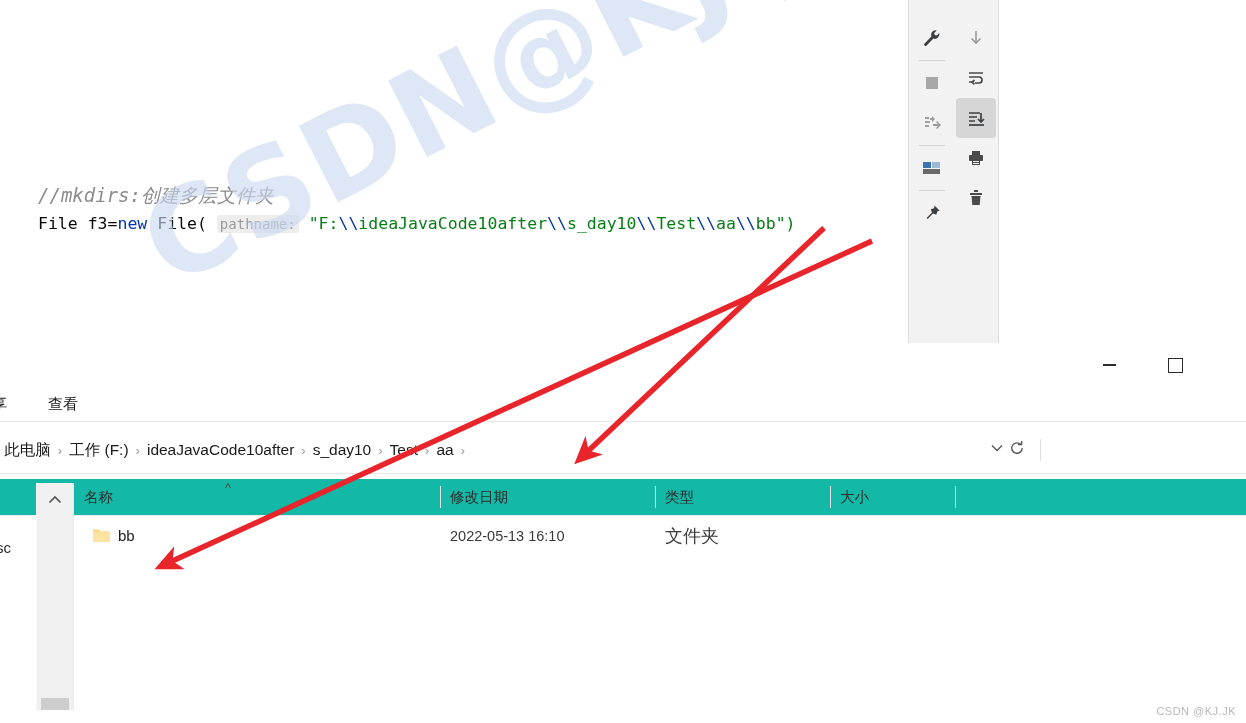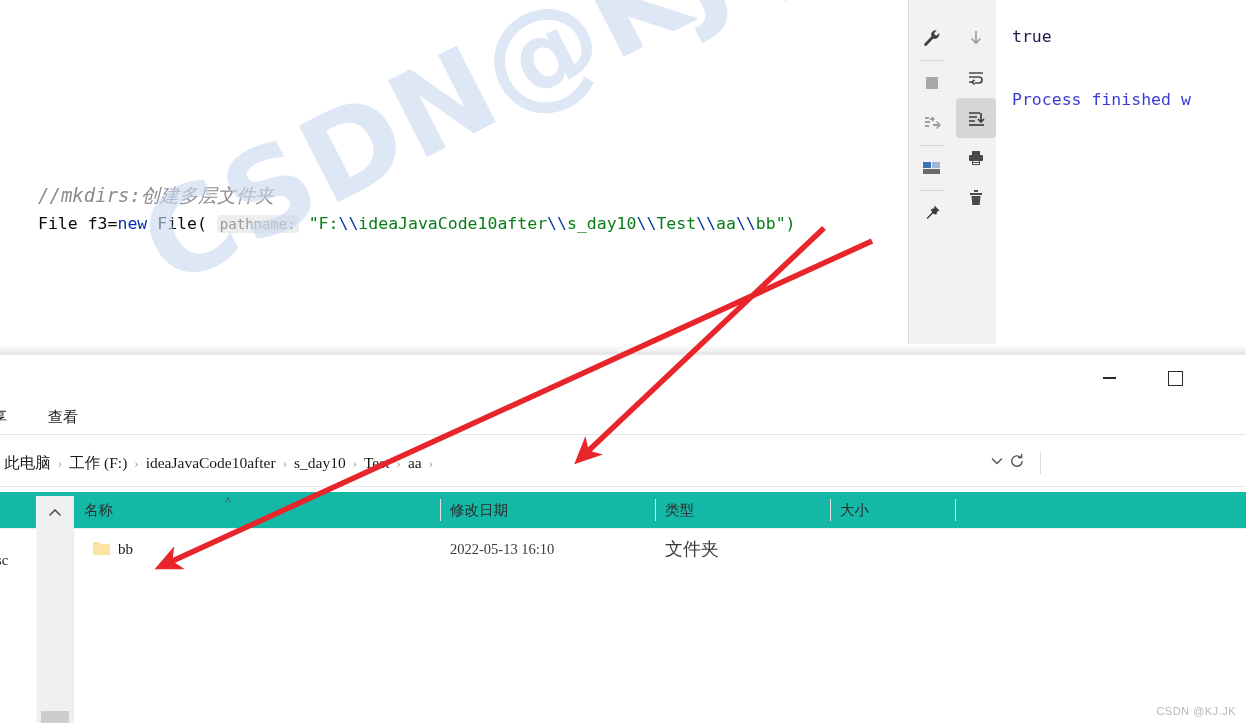--- a/index.html
+++ b/index.html
@@ -68,21 +68,21 @@
   .console-line{
     position:absolute;left:16px;white-space:pre;
     font-family:"DejaVu Sans Mono","Liberation Mono",monospace;
     font-size:16.5px;line-height:20px;
   }
   #console-true{top:27px;color:#1a1a4e;}
   #console-finished{top:90px;color:#3b3bd6;}
 
   
   #explorer{
-    position:absolute;left:0;top:356px;width:1080px;height:367px;background:#ffffff;font-family:Liberation Serif, serif;
+    position:absolute;left:0;top:343px;width:1080px;height:367px;background:#ffffff;
   }
   #explorer-titlebar{
     position:absolute;left:0;top:0;width:1246px;height:44px;background:#ffffff;
   }
   .win-btn{
     position:absolute;top:0;width:46px;height:44px;
     display:flex;align-items:center;justify-content:center;
   }
   #btn-minimize{left:1086px;}
   #btn-maximize{left:1152px;}
@@ -307,24 +307,20 @@
       <span class="tb-icon">
         <svg width="20" height="20" viewBox="0 0 20 20">
           <path d="M8 2h4v2H8z" fill="#4a4a4a"></path>
           <rect x="4" y="5" width="12" height="2" fill="#4a4a4a"></rect>
           <path d="M5.5 8h9l-.8 9h-7.4z" fill="#4a4a4a"></path>
         </svg>
       </span>
     </div>
   </div>
 
-  <div id="console">
-    <div class="console-line" id="console-true">true</div>
-    <div class="console-line" id="console-finished">Process finished w</div>
-  </div>
 
   <div class="panel-bottom-edge"></div>
 </div>
 
 <div id="explorer">
 
   <div id="explorer-titlebar">
     <div class="win-btn" id="btn-minimize">
       <div class="win-glyph-min"></div>
     </div>

